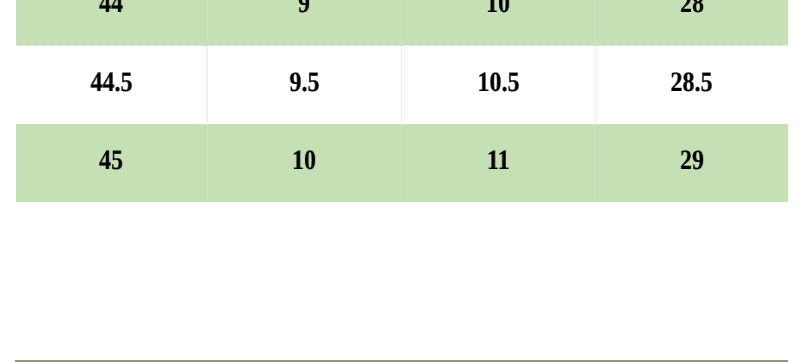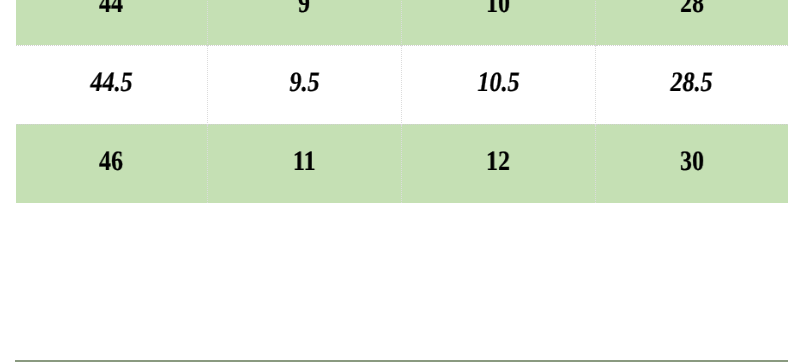--- a/index.html
+++ b/index.html
@@ -5,21 +5,21 @@
   html,body{margin:0;padding:0;background:#ffffff;}
   body{width:800px;height:362px;overflow:hidden;font-family:"Liberation Serif",serif;-webkit-font-smoothing:antialiased;text-rendering:geometricPrecision;}
   .page{position:absolute;left:0;top:0;width:800px;height:362px;background:#fff;}
   .tablewrap{position:absolute;left:16px;top:-34.5px;width:772px;}
   table.size{border-collapse:collapse;width:772px;table-layout:fixed;}
   table.size td{height:79px;text-align:center;vertical-align:middle;font-size:28px;font-weight:bold;color:#000;border-right:1px dotted #dcdcdc;border-top:1px dotted #d2d2d2;padding:0 0 3.6px 0;box-sizing:border-box;}
   table.size td span{display:inline-block;transform:scaleX(0.86);will-change:transform;-webkit-text-stroke:0.22px #000;}
   table.size td:last-child{border-right:none;}
   table.size tr.green td{background:#c5e0b4;}
   table.size tr.r3 td{height:78px;}
-  table.size tr.white td{background:#ffffff;font-style:italic;}
+  table.size tr.white td{background:#ffffff;}
   .bottomline{position:absolute;left:14.5px;top:360px;width:773.5px;height:2px;background:#8a9a80;}
 </style>
 </head>
 <body>
 
 <div class="page">
   <div class="tablewrap">
     <table class="size">
       <colgroup>
         <col style="width:191px">
@@ -33,23 +33,23 @@
             <td><span>9</span></td>
             <td><span>10</span></td>
             <td><span>28</span></td>
           </tr>
           <tr class="white">
             <td><span>44.5</span></td>
             <td><span>9.5</span></td>
             <td><span>10.5</span></td>
             <td><span>28.5</span></td>
           </tr>
-          <tr class="green">
-            <td><span>46</span></td>
+          <tr class="green r3">
+            <td><span>45</span></td>
+            <td><span>10</span></td>
             <td><span>11</span></td>
-            <td><span>12</span></td>
-            <td><span>30</span></td>
+            <td><span>29</span></td>
           </tr>
         </tbody>
     </table>
   </div>
   <div class="bottomline"></div>
 </div>
 
 </body></html>

